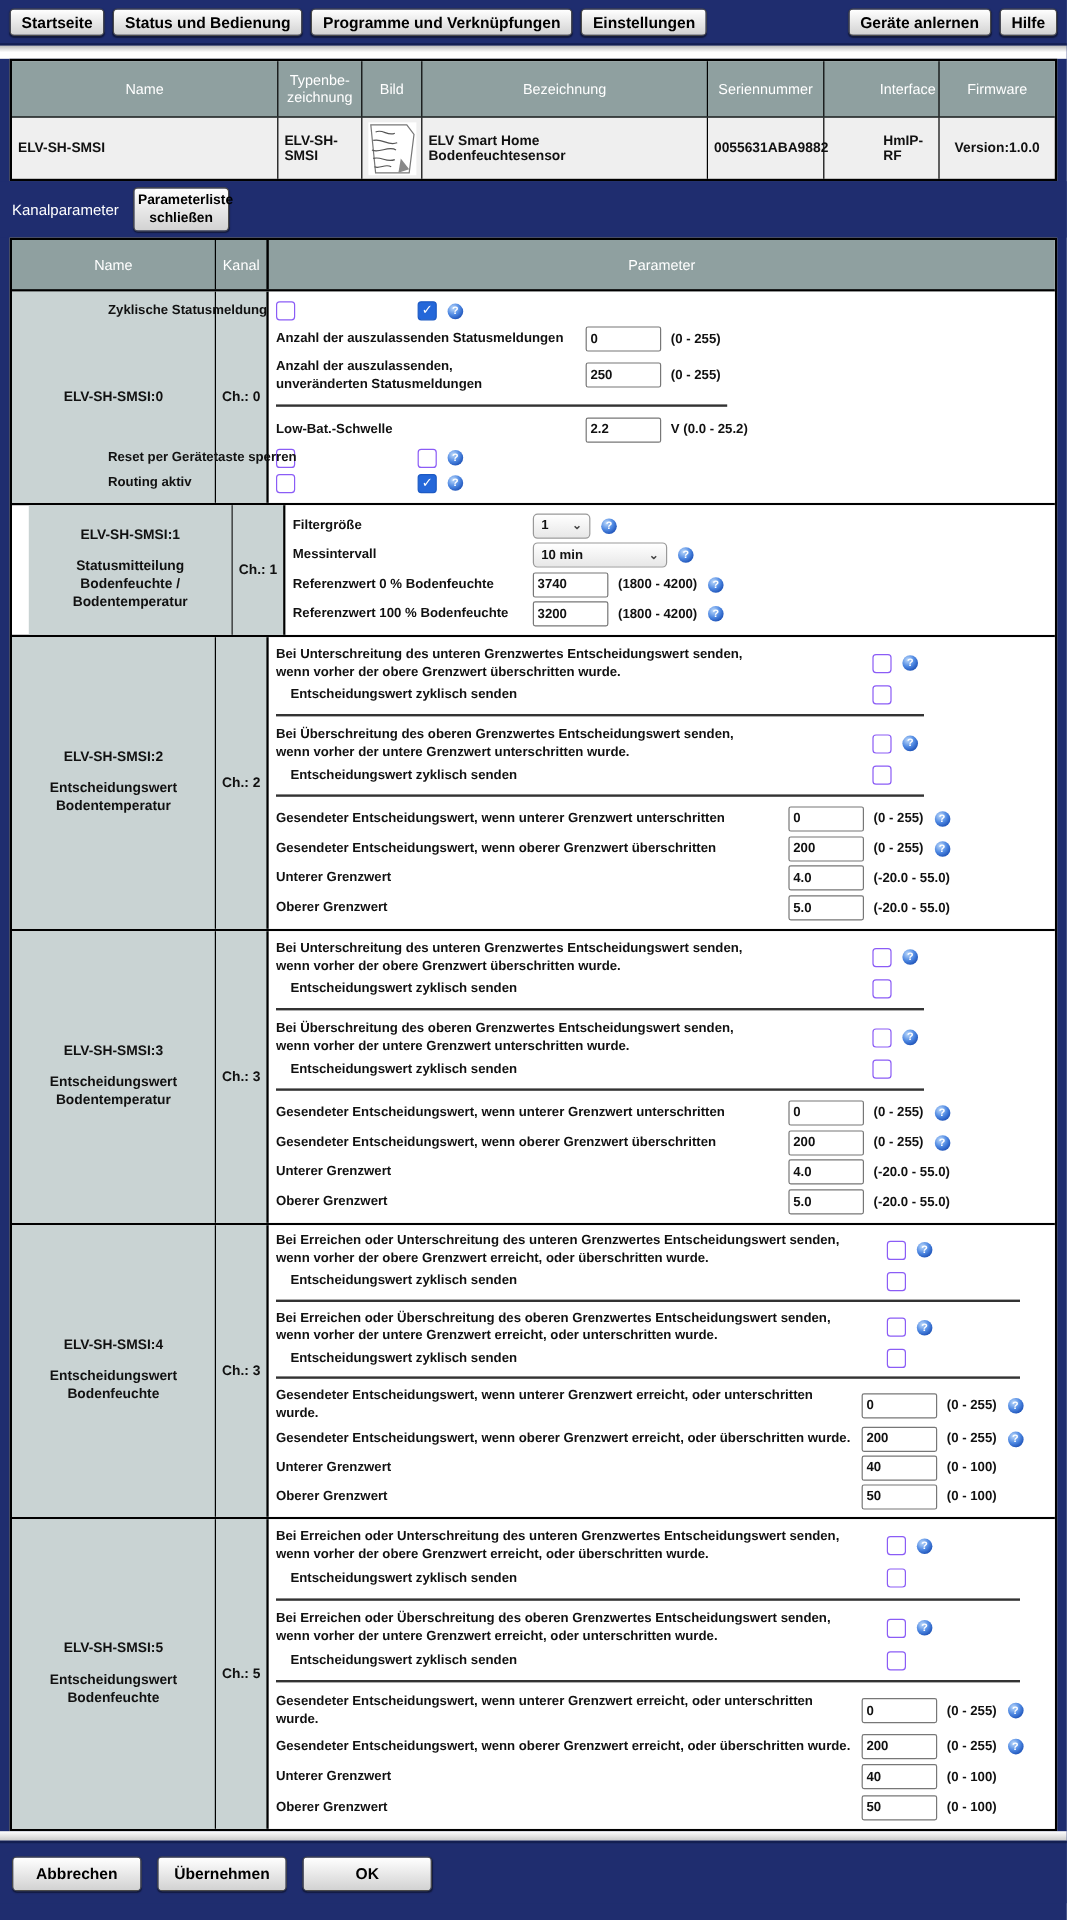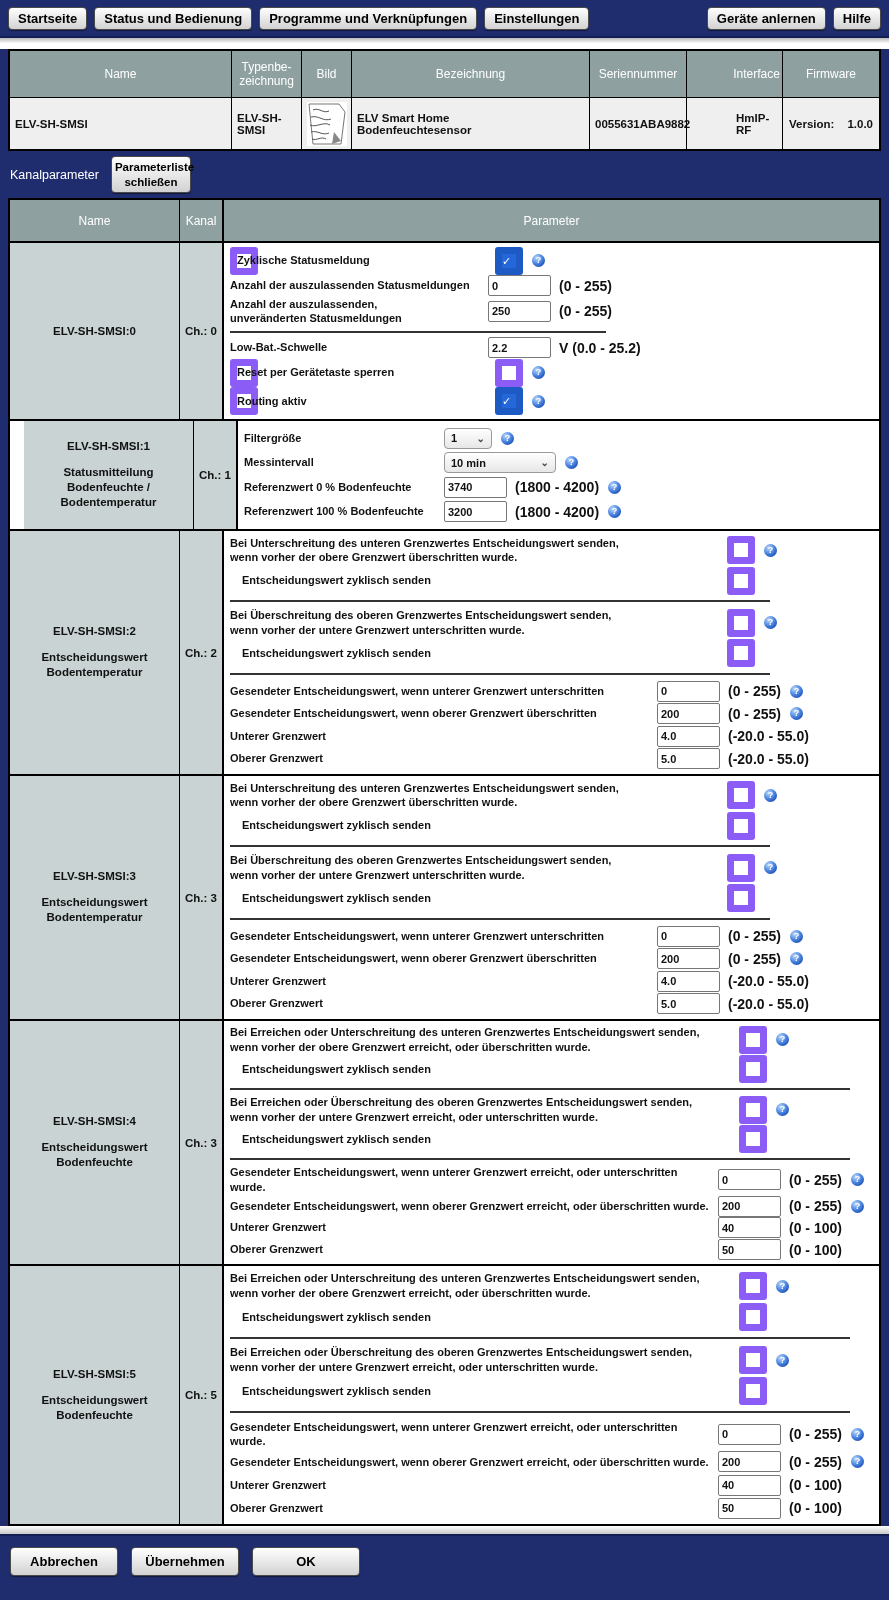--- a/index.html
+++ b/index.html
@@ -29,21 +29,21 @@
   .dcell{border-right:1px solid #000;display:flex;align-items:center;justify-content:center;text-align:center;padding:0 4px;box-sizing:border-box;}
   .dcell:last-child{border-right:none;}
   .c-name{width:222px;}
   .c-typ{width:70px;}
   .c-bild{width:50px;}
   .c-bez{width:238px;}
   .c-ser{width:97px;}
   .c-int{width:52px;margin-left:44px;}
   .c-fw{flex:1;}
   .dt-row .c-name,.dt-row .c-typ,.dt-row .c-bez,.dt-row .c-ser,.dt-row .c-int{justify-content:flex-start;text-align:left;padding-left:5px;}
-  .dt-row .c-fw{justify-content:space-between;padding:0 6px;}
+  .dt-row .c-fw{padding:0 6px;}
   .dimg{width:40px;height:44px;background:#fff;display:flex;align-items:center;justify-content:center;}
   
   .section-bar{height:47px;display:flex;align-items:center;padding:0 10px;background:#1F2D6F;}
   .section-label{color:#fff;font-size:12.5px;margin-right:12px;}
   .btn-close{width:80px;white-space:normal;line-height:1.3;font-size:11.5px;padding:3px 3px;}
   
   .ptable{margin:0 8px;border:2px solid #000;background:#fff;}
   .pt-head{display:flex;height:41px;background:#8FA0A0;color:#fff;font-size:12px;border-bottom:2px solid #000;}
   .pth{display:flex;align-items:center;justify-content:center;box-sizing:border-box;}
   .pth-name{width:170px;border-right:1px solid #000;}
@@ -54,22 +54,22 @@
   #channels .ch-row:nth-child(2){height:110px;padding-left:14px;}
   #channels .ch-row:nth-child(3),#channels .ch-row:nth-child(4),#channels .ch-row:nth-child(5){height:245px;}
   #channels .ch-row:nth-child(6){height:260px;}
   .ch-name{width:170px;background:#C9D3D3;border-right:1px solid #000;display:flex;flex-direction:column;align-items:center;justify-content:center;text-align:center;font-weight:bold;font-size:11.5px;color:#111;box-sizing:border-box;}
   .ch-sub{margin-top:13px;line-height:15px;}
   .ch-kanal{width:44px;background:#C9D3D3;border-right:2px solid #000;display:flex;align-items:center;justify-content:center;font-weight:bold;font-size:11.5px;color:#111;box-sizing:border-box;}
   .ch-params{flex:1;display:flex;flex-direction:column;justify-content:space-evenly;padding:3px 6px;box-sizing:border-box;background:#fff;}
   .prow{display:flex;align-items:center;}
   .plabel{font-weight:bold;font-size:11px;line-height:1.35;color:#111;white-space:pre-line;box-sizing:border-box;padding-right:4px;flex:0 0 auto;}
   .pinput{width:55px;height:19px;border:1px solid #777;border-radius:2px;font-family:"Liberation Sans",sans-serif;font-weight:bold;font-size:11px;padding:0 3px;background:#fff;color:#111;box-sizing:content-box;}
-  .prange{margin-left:8px;font-weight:bold;font-size:14px;color:#111;white-space:nowrap;}
-  .checkbox{width:14px;height:14px;border:7px solid #8b5cf6;border-radius:3px;background:#fff;display:inline-flex;align-items:center;font-size:11px;line-height:14px;color:#fff;flex:0 0 auto;cursor:pointer;}
+  .prange{margin-left:8px;font-weight:bold;font-size:11px;color:#111;white-space:nowrap;}
+  .checkbox{width:14px;height:14px;border:1px solid #8b5cf6;border-radius:3px;background:#fff;display:inline-flex;align-items:center;justify-content:center;font-size:11px;line-height:14px;color:#fff;flex:0 0 auto;cursor:pointer;}
   .checkbox.checked{background:#2467d9;border-color:#1d5ac4;}
   .help{width:13px;height:13px;margin-left:9px;border-radius:50%;background:radial-gradient(circle at 35% 30%,#bcd9fb,#4e88e2 45%,#1b4fb5 80%);color:#fff;font-weight:bold;font-size:9px;line-height:13px;text-align:center;display:inline-block;flex:0 0 auto;cursor:pointer;}
   .pselect{height:21px;border:1px solid #999;border-radius:4px;background:linear-gradient(#ffffff,#e7e7e7);display:inline-flex;align-items:center;justify-content:space-between;padding:0 6px;font-weight:bold;font-size:11px;color:#111;box-sizing:border-box;cursor:pointer;}
   .psel-chev{color:#444;font-size:10px;margin-left:6px;}
   .divider{height:2px;background:#333;flex:0 0 auto;margin:4px 0;}
   .L-a .plabel{width:258px;}
   .L-b .plabel{width:200px;}
   .L-c .checkbox2 .plabel{width:497px;}
   .L-c .subcheckbox{padding-left:12px;}
   .L-c .subcheckbox .plabel{width:485px;}

